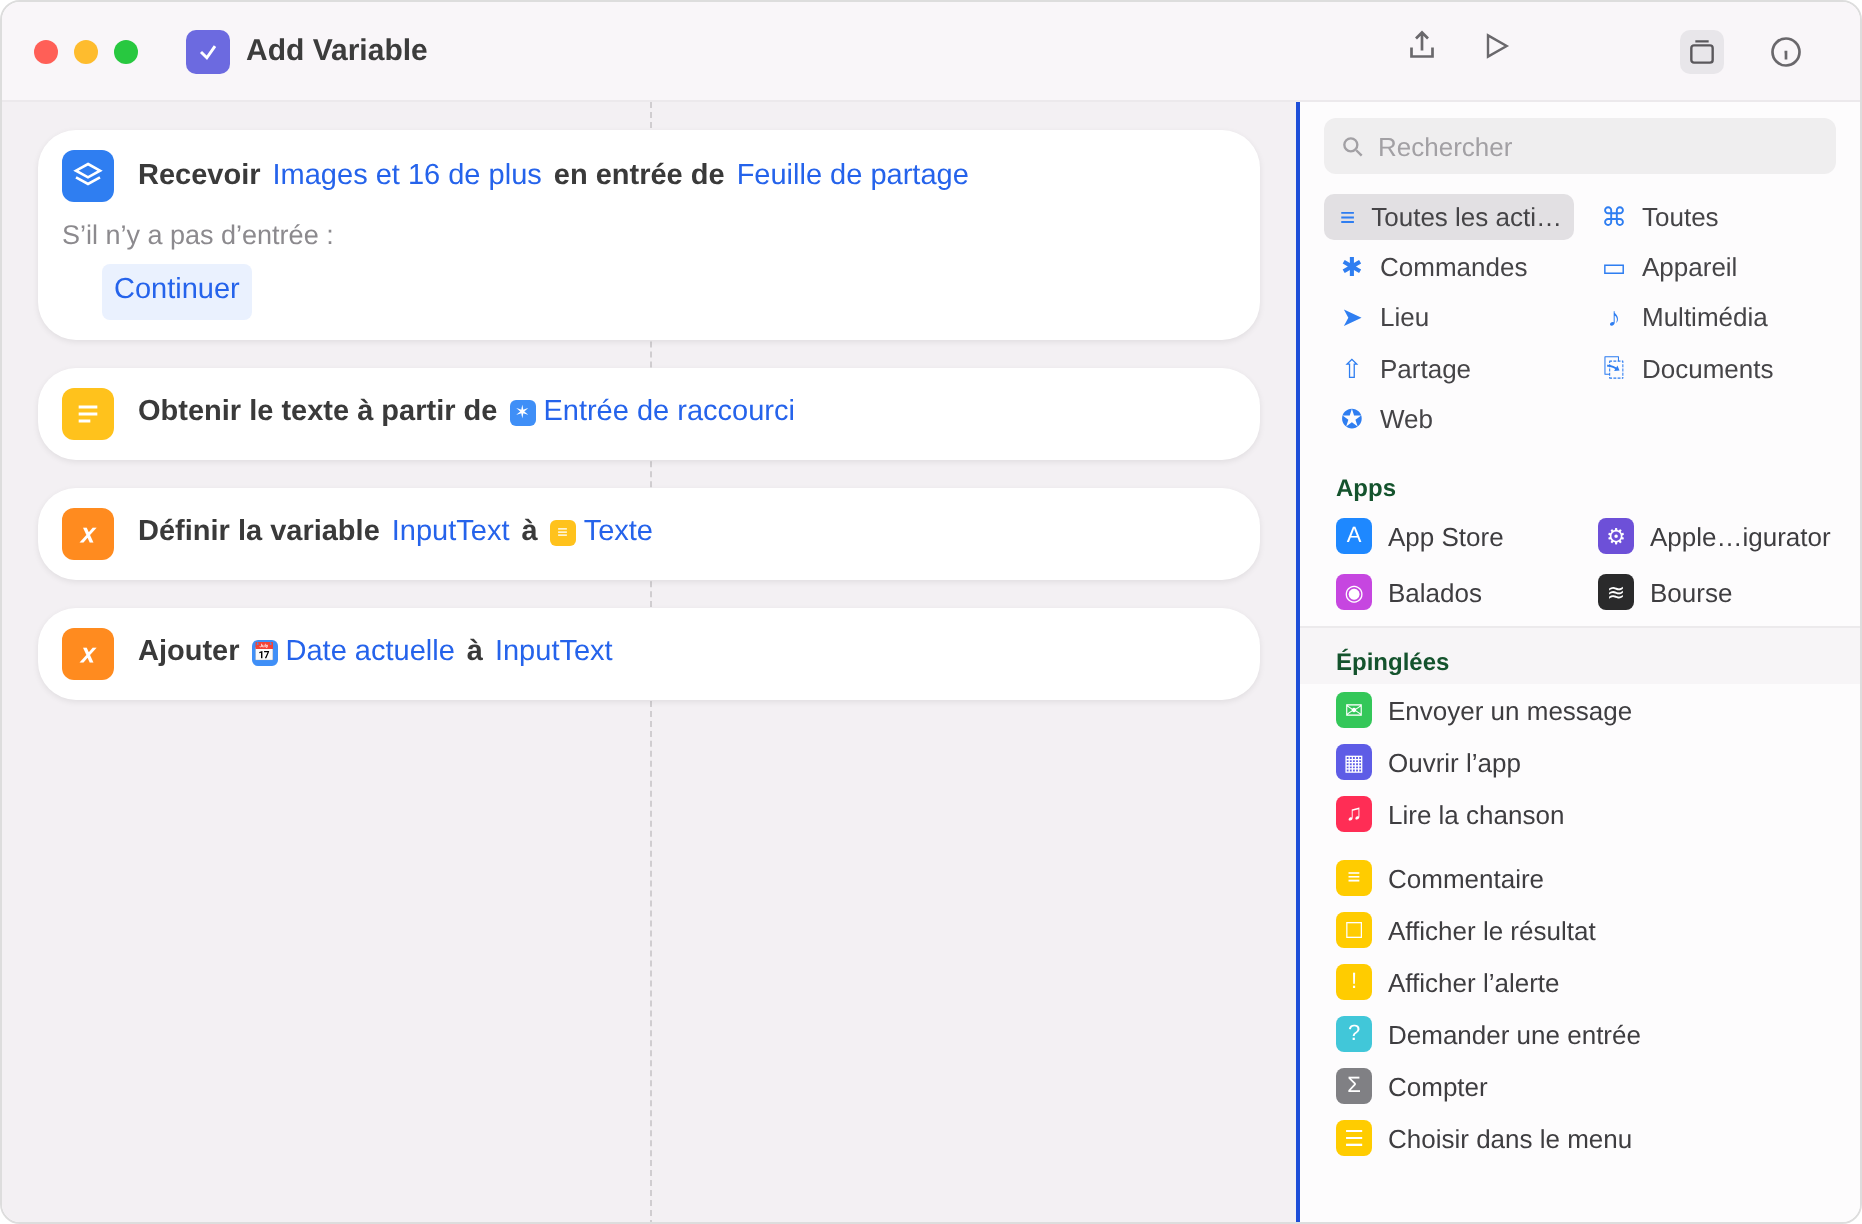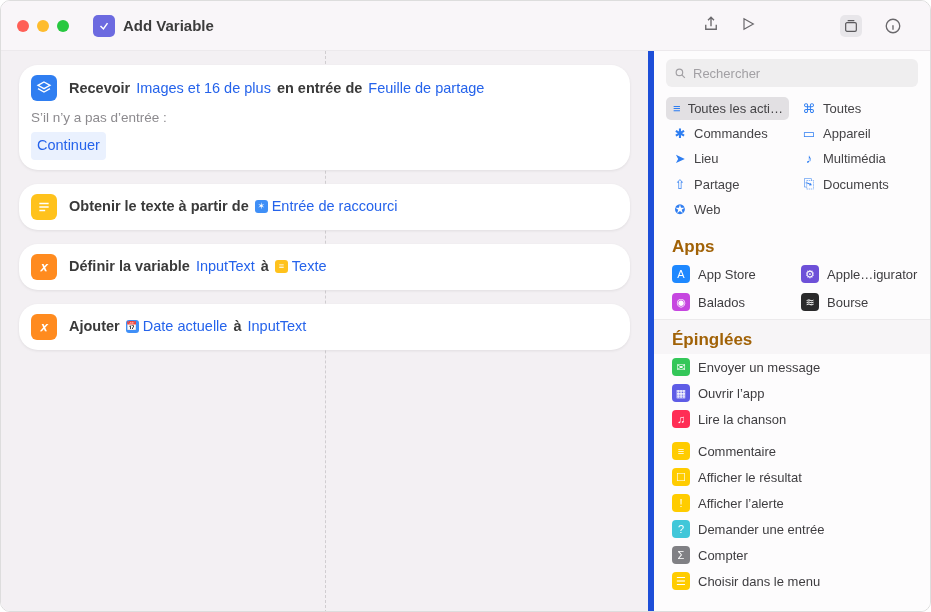--- a/index.html
+++ b/index.html
@@ -12,21 +12,21 @@
     .traffic .max { background: #28c840; }
     .app-icon { width: 22px; height: 22px; background: #6c6ae0; border-radius: 5px; margin-left: 24px; margin-right: 8px; display:flex; align-items:center; justify-content:center; }
     .app-icon svg { width: 14px; height: 14px; }
     .title { font-weight: 600; font-size: 15px; color: #3c3c3c; }
     .toolbar-right { margin-left: auto; display: flex; gap: 20px; align-items:center; padding-right: 10px; }
     .toolbar-right .sep { width: 44px; }
     .toolbar-icon { color: #666; }
 
     .content { display: flex; height: calc(612px - 50px); }
     .main { flex: 1; background: #f3f0f3; padding: 14px 18px 0 18px; position: relative; overflow: hidden; }
-    .sidebar { width: 282px; background: #fdfcfd; border-left: 6px solid #1d4ed8; display: flex; flex-direction: column; position: relative; }
+    .sidebar { width: 282px; background: #fdfcfd; border-left: 2px solid #1d4ed8; display: flex; flex-direction: column; position: relative; }
 
     .guide { position: absolute; top: 0; bottom: 0; left: 50%; width: 0; border-left: 1px dashed #d0cdd0; }
 
     .card { background: #fff; border-radius: 19px; box-shadow: 0 1px 3px rgba(0,0,0,0.08); padding: 10px 12px; margin-bottom: 14px; position: relative; font-size: 14.5px; line-height: 1.7; color: #3a3a3a; }
     .card .row { display: flex; align-items: center; flex-wrap: wrap; gap: 4px 4px; }
     .action-icon { width: 26px; height: 26px; border-radius: 6px; display: inline-flex; align-items:center; justify-content:center; margin-right: 8px; flex-shrink: 0; color: #fff; font-weight: 700; font-size: 13px; }
     .ic-blue { background: #2f7ef1; }
     .ic-yellow { background: #ffc21c; }
     .ic-orange { background: #ff8b1f; }
     .strong { font-weight: 600; }
@@ -42,21 +42,21 @@
 
     .search-wrap { padding: 8px 12px 10px; }
     .search { background: #efeeef; border-radius: 6px; height: 28px; display:flex; align-items:center; padding: 0 8px; gap: 6px; color:#a2a0a4; font-size: 13px; }
     .scroll { overflow-y: hidden; flex: 1; }
 
     .cat-grid { display: grid; grid-template-columns: 1fr 1fr; gap: 2px 6px; padding: 0 12px 6px; }
     .cat { display: flex; align-items: center; gap: 6px; font-size: 13px; color: #454447; padding: 4px 6px; border-radius: 5px; overflow:hidden; white-space:nowrap; text-overflow:ellipsis; }
     .cat.active { background: #e2e0e3; }
     .cat-ico { width: 16px; display:flex; justify-content:center; color: #2f7ef1; font-size: 13px; }
 
-    .section-label { font-size: 17px; font-weight: 600; color: #a16207; padding: 10px 18px 4px; background: #f7f5f7; border-top: 1px solid #eceaec; }
+    .section-label { font-size: 12px; font-weight: 600; color: #14532d; padding: 10px 18px 4px; background: #f7f5f7; border-top: 1px solid #eceaec; }
     .section-label.plain { background: transparent; border: none; }
 
     .item-list { padding: 0 12px 6px; }
     .item { display:flex; align-items:center; gap:8px; padding: 4px 6px; font-size: 13px; color:#3e3d40; border-radius:5px; overflow:hidden; white-space:nowrap; text-overflow:ellipsis; }
     .item-ico { width:18px; height:18px; border-radius:4px; display:flex; align-items:center; justify-content:center; font-size:11px; color:#fff; flex-shrink:0; }
     .apps-grid { display:grid; grid-template-columns: 1fr 1fr; gap: 2px 6px; padding: 0 12px 4px; }
   </style>
 </head>
 <body>
 
@@ -109,21 +109,21 @@
           <svg width="16" height="16" viewBox="0 0 24 24" fill="none" stroke="#fff" stroke-width="2">
               <path d="M12 3l9 5-9 5-9-5 9-5zM3 13l9 5 9-5"></path>
             </svg>
         </span>
         <span class="strong">Recevoir</span>
         <span class="token">Images et 16 de plus</span>
         <span class="strong">en entrée de</span>
         <span class="token">Feuille de partage</span>
       </div>
       <div class="muted" style="margin-top:6px;">S’il n’y a pas d’entrée :</div>
-      <div class="row" style="margin-top:2px;">
+      <div class="row" style="margin-top:2px;margin-left:20px;">
         <span class="token pill">Continuer</span>
       </div>
     </div>
 
     <div class="card">
       <div class="row">
         <span class="action-icon ic-yellow">
           <svg width="14" height="14" viewBox="0 0 24 24" fill="none" stroke="#fff" stroke-width="2.5">
               <path d="M4 6h16M4 12h16M4 18h10"></path>
             </svg>

